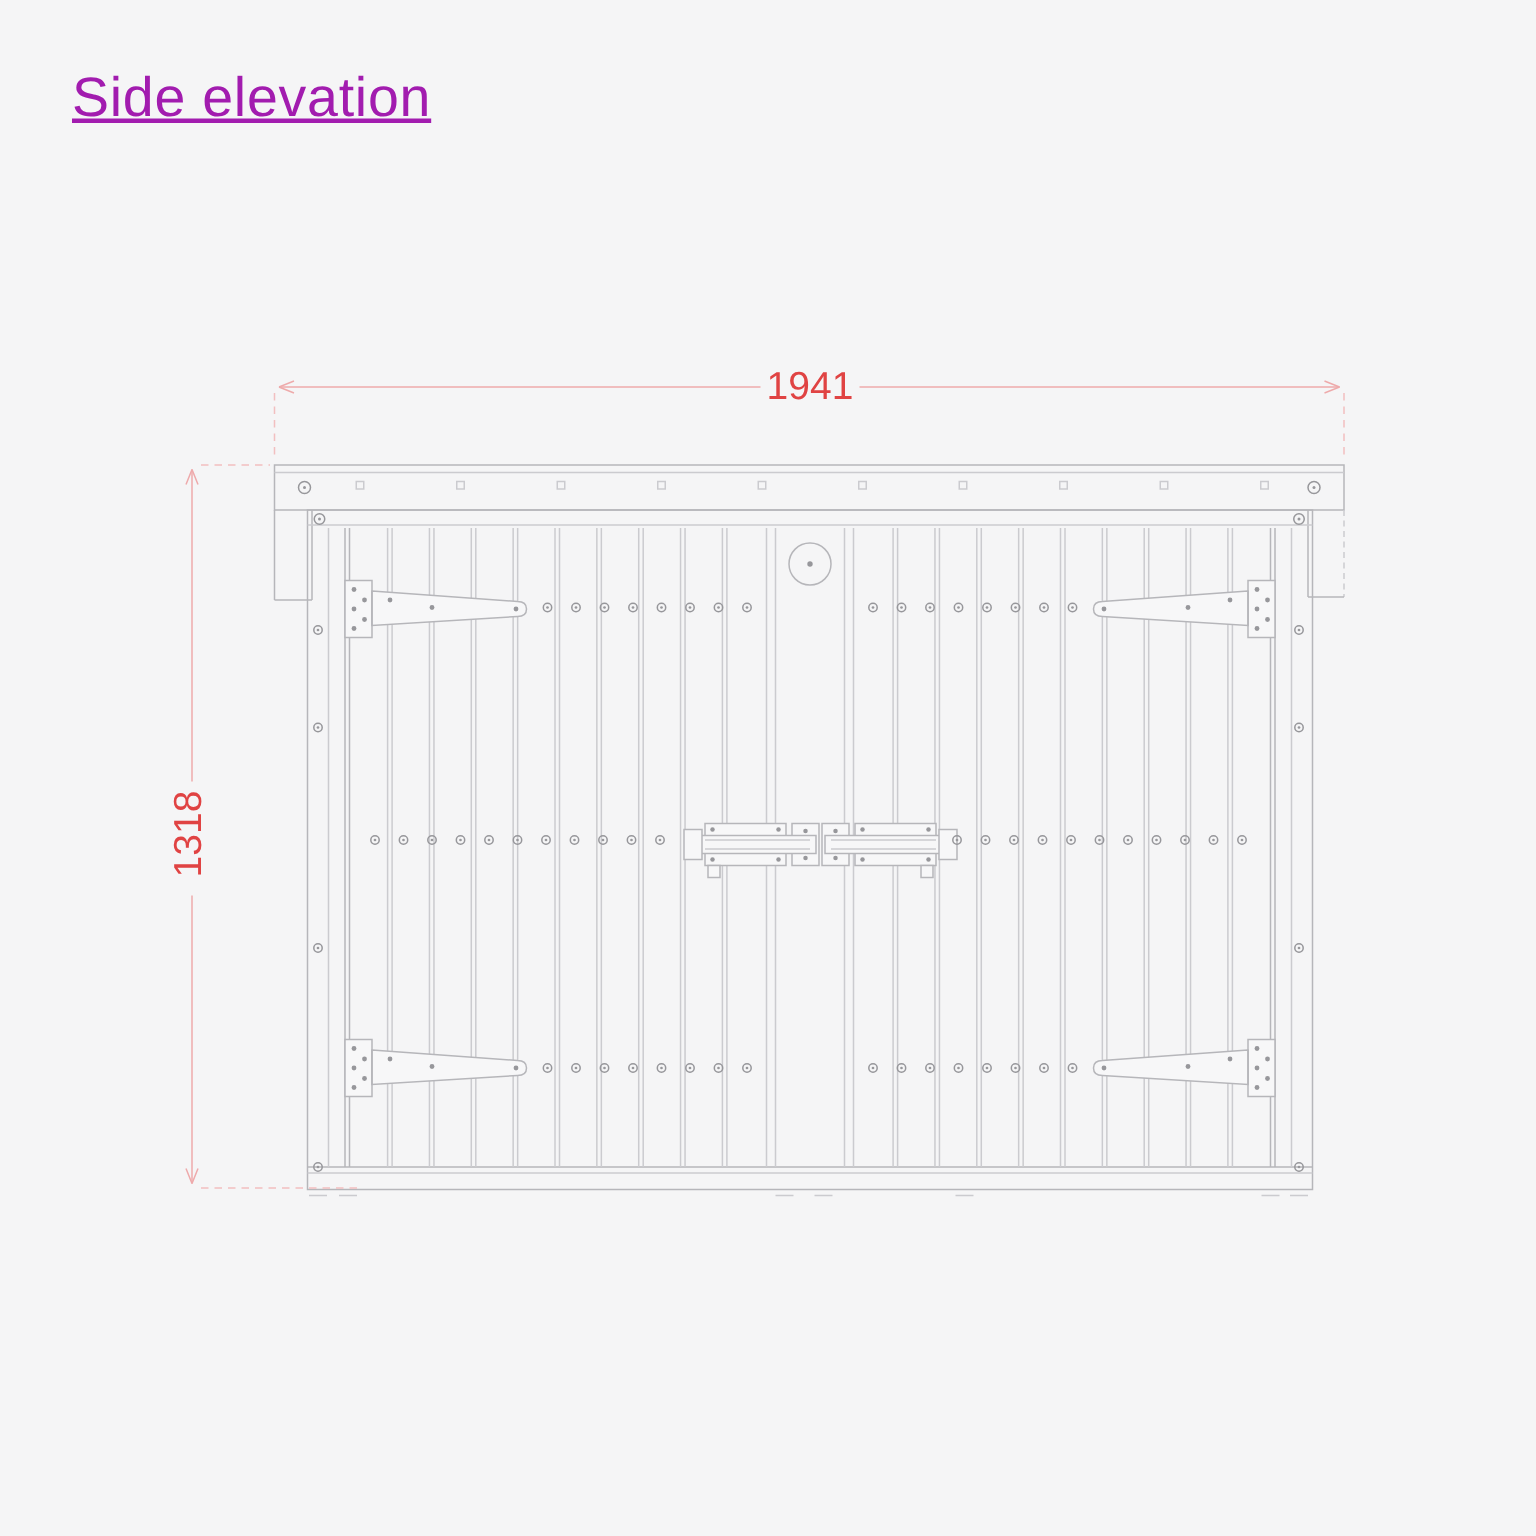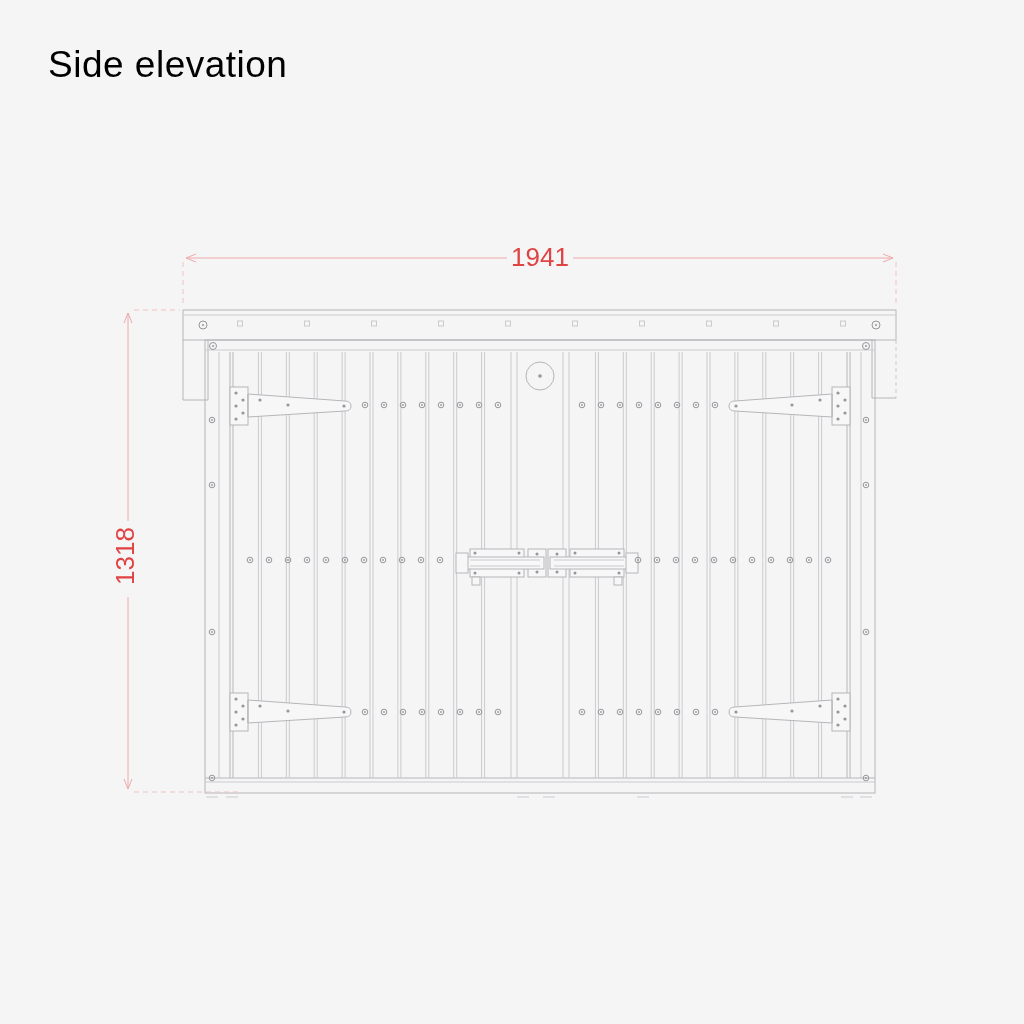--- a/index.html
+++ b/index.html
@@ -8,23 +8,24 @@
     background:#f5f5f6;
     font-family:"Liberation Sans", sans-serif;
     position:relative;
     overflow:hidden;
   }
   .page-title{
     position:absolute;
     left:48px;top:44px;
     font-size:37px;
     font-weight:400;
-    color:#000000;
+    color:#a21caf;
     letter-spacing:.5px;
     user-select:none;
+    text-decoration:underline;
   }
   svg.drawing{position:absolute;left:0;top:0;}
   text.dim{
     font-family:"Liberation Sans", sans-serif;
     font-size:26px;
     font-weight:400;
   }
 </style>
 </head>
 <body>

